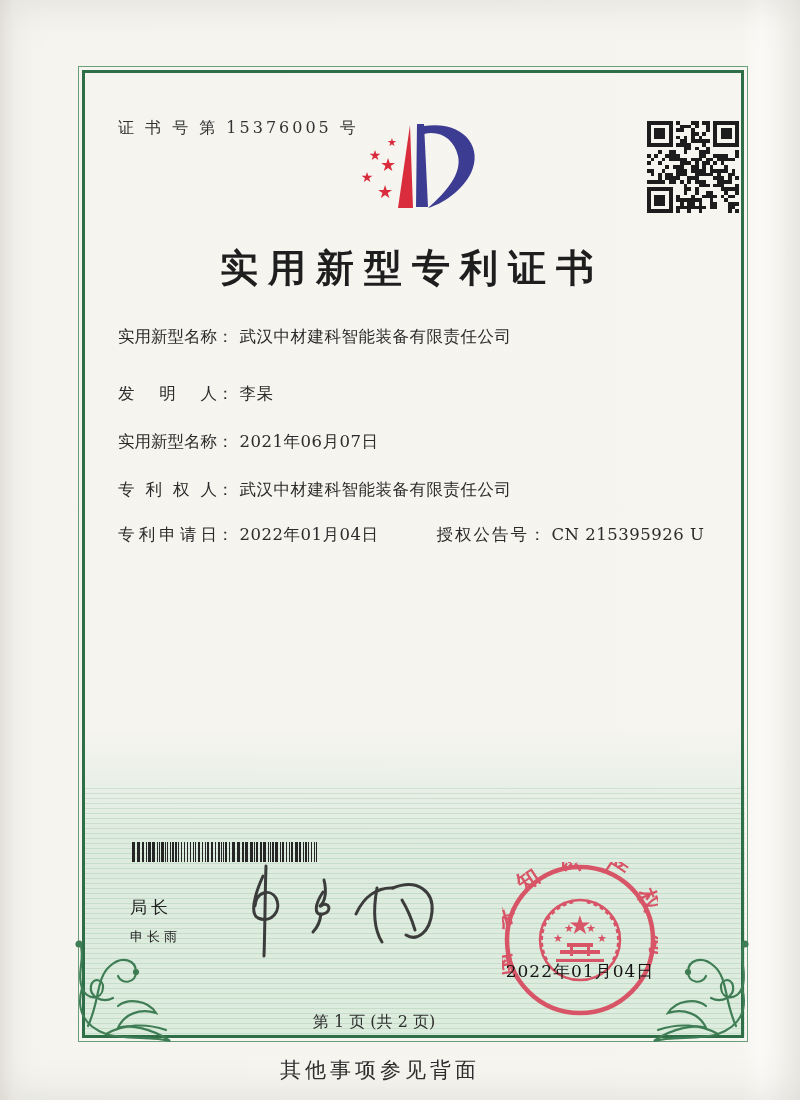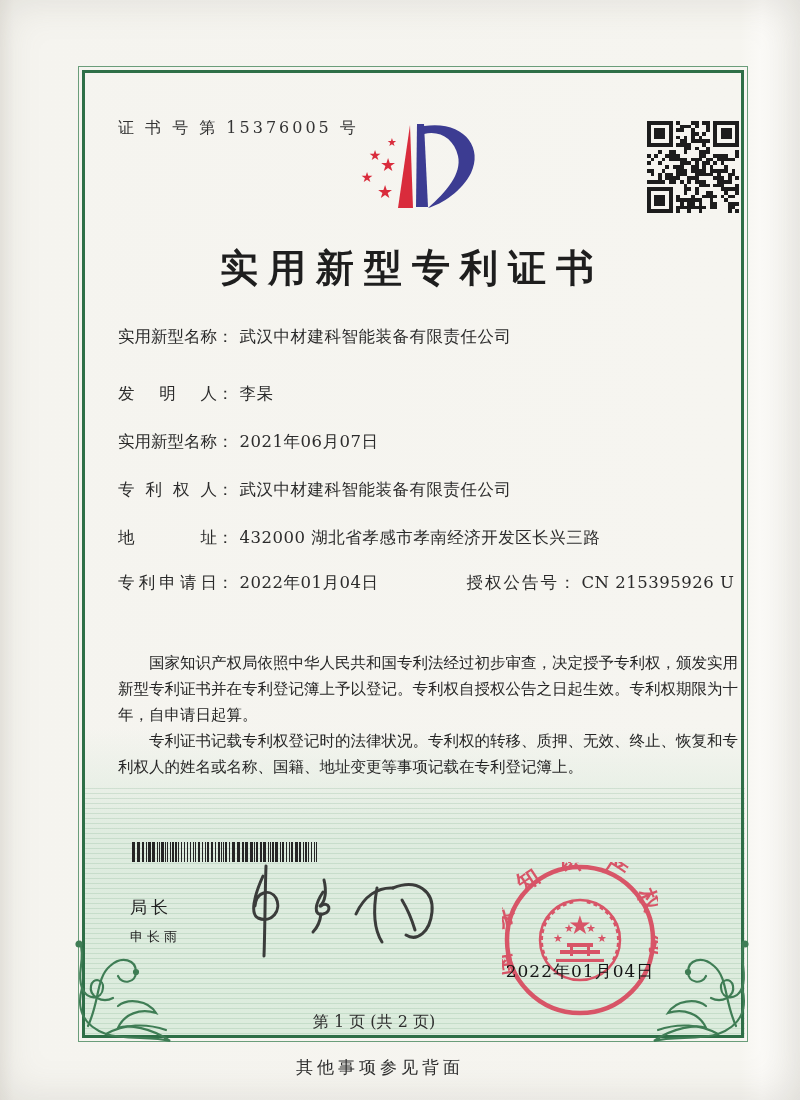--- a/index.html
+++ b/index.html
@@ -26,38 +26,38 @@
     font-size:38px;font-weight:bold;letter-spacing:10px;color:#1e1e1e;padding-left:24px;}
   
   .fields{position:absolute;left:118px;right:66px;top:326px;font-size:16.5px;}
   .field-row{height:26px;margin-bottom:22px;white-space:nowrap;}
   .field-row.first{margin-bottom:31px;}
   .field-label{display:inline-block;width:99px;text-align:justify;text-align-last:justify;
     text-justify:inter-character;vertical-align:top;}
   .colon{display:inline-block;}
   .field-value{margin-left:6px;letter-spacing:.5px;}
   .grant-row{margin-top:-3px;white-space:nowrap;}
-  .grant-no{margin-left:88px;}
+  .grant-no{margin-left:58px;}
   .grant-no .glabel{letter-spacing:2px;}
   
   .body-text{position:absolute;left:118px;right:62px;top:650px;font-size:15.5px;line-height:26px;
     text-align:justify;color:#262626;}
   .body-text p{margin:0;text-indent:2em;}
   .barcode{position:absolute;left:130px;top:842px;width:196px;height:20px;}
   
   .director-title{position:absolute;left:130px;top:896px;font-size:17px;letter-spacing:4px;
     font-family:Liberation Sans, sans-serif;color:#222;}
   .director-name{position:absolute;left:130px;top:928px;font-size:13px;letter-spacing:4px;
     font-family:Liberation Sans, sans-serif;color:#222;text-align:center;}
   .signature{position:absolute;left:228px;top:862px;}
   .seal{position:absolute;left:502px;top:862px;}
   .seal-date{position:absolute;left:492px;top:960px;width:176px;text-align:center;
     font-size:17px;letter-spacing:1px;color:#141414;z-index:3;}
   .page-info{position:absolute;left:0;right:52px;top:1012px;text-align:center;font-size:16px;color:#2d2d2d;}
-  .back-note{position:absolute;left:0;right:40px;top:1056px;text-align:center;font-size:17px;
+  .back-note{position:absolute;left:0;right:40px;top:1056px;text-align:center;font-size:21px;
     letter-spacing:4px;color:#2d2d2d;}
   .flourish{position:absolute;z-index:2;}
 </style>
 </head>
 <body>
 
 <div class="paper">
 
   <div class="green-wash">
     <div class="green-lines"></div>
@@ -343,32 +343,25 @@
     </div>
     <div class="field-row">
       <span class="field-label">发明人</span><span class="colon">：</span><span class="field-value">李杲</span>
     </div>
     <div class="field-row">
       <span class="field-label">实用新型名称</span><span class="colon">：</span><span class="field-value">2021年06月07日</span>
     </div>
     <div class="field-row">
       <span class="field-label">专利权人</span><span class="colon">：</span><span class="field-value">武汉中材建科智能装备有限责任公司</span>
     </div>
-    <div class="field-row">
-      <span class="field-label">地址</span><span class="colon">：</span><span class="field-value">432000 湖北省孝感市孝南经济开发区长兴三路</span>
-    </div>
     <div class="field-row grant-row">
       <span class="field-label">专利申请日</span><span class="colon">：</span><span class="field-value">2022年01月04日</span><span class="grant-no"><span class="glabel">授权公告号</span><span class="colon">：</span><span class="field-value">CN 215395926 U</span></span>
     </div>
   </div>
 
-  <div class="body-text">
-    <p>国家知识产权局依照中华人民共和国专利法经过初步审查，决定授予专利权，颁发实用新型专利证书并在专利登记簿上予以登记。专利权自授权公告之日起生效。专利权期限为十年，自申请日起算。</p>
-    <p>专利证书记载专利权登记时的法律状况。专利权的转移、质押、无效、终止、恢复和专利权人的姓名或名称、国籍、地址变更等事项记载在专利登记簿上。</p>
-  </div>
 
   <div class="barcode" id="barcode"><svg viewBox="0 0 196 20" width="196" height="20" fill="#252525" shape-rendering="crispEdges">
         <rect x="2" y="0" width="3" height="20"></rect>
         <rect x="7" y="0" width="3" height="20"></rect>
         <rect x="12" y="0" width="2" height="20"></rect>
         <rect x="16" y="0" width="1" height="20"></rect>
         <rect x="18" y="0" width="3" height="20"></rect>
         <rect x="22" y="0" width="3" height="20"></rect>
         <rect x="27" y="0" width="1" height="20"></rect>
         <rect x="29" y="0" width="1" height="20"></rect>

